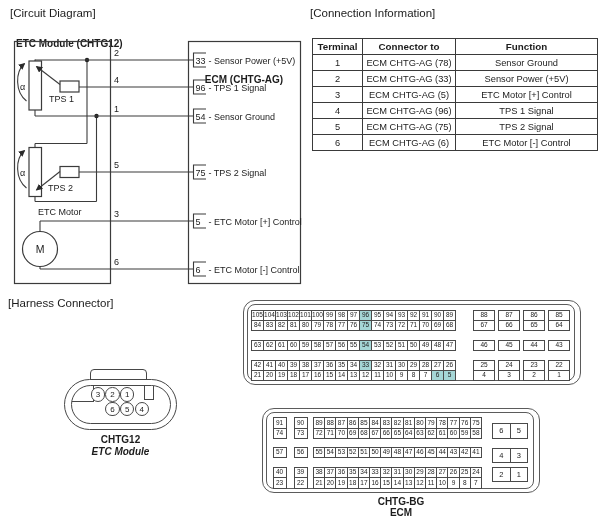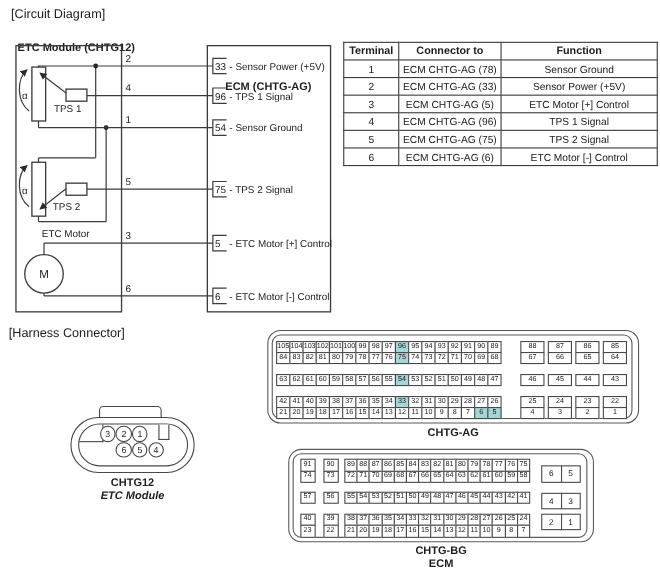--- a/index.html
+++ b/index.html
@@ -33,20 +33,21 @@
               background:#fff;box-sizing:border-box;display:flex;align-items:center;justify-content:center;
               font-size:8px;color:#222;}
   .stepline{position:absolute;background:#474747;}
 </style>
 </head>
 <body>
 
 <div class="page">
 
   <div class="abs sec-title" style="left:10px;top:7px;">[Circuit Diagram]</div>
+  <div class="abs sec-title" style="left:310px;top:7px;">[Connection Information]</div>
   <div class="abs sec-title" style="left:8px;top:297px;">[Harness Connector]</div>
 
   <div class="abs boxlbl" style="left:16px;top:26px;margin-top:12px;">ETC Module (CHTG12)</div>
   <div class="abs boxlbl center" style="left:188px;top:26px;width:112px;">ECM (CHTG-AG)</div>
 
   <svg class="abs" style="left:0;top:0;" width="310" height="292" viewBox="0 0 310 292">
     <defs>
       <marker id="arrow" markerWidth="7" markerHeight="7" refX="5.2" refY="3" orient="auto">
         <path d="M0,0 L6,3 L0,6 z" fill="#2a2a2a"></path>
       </marker>
@@ -267,21 +268,20 @@
       <div class="pin-cell" style="left: 395px; top: 369.5px; width: 13px; height: 11px;">9</div>
       <div class="pin-cell" style="left: 407px; top: 369.5px; width: 13px; height: 11px;">8</div>
       <div class="pin-cell" style="left: 419px; top: 369.5px; width: 13px; height: 11px;">7</div>
       <div class="pin-cell" style="left: 431px; top: 369.5px; width: 13px; height: 11px; background: rgb(165, 214, 214);">6</div>
       <div class="pin-cell" style="left: 443px; top: 369.5px; width: 13px; height: 11px; background: rgb(165, 214, 214);">5</div>
       <div class="pin-cell" style="left: 473px; top: 369.5px; width: 22px; height: 11px;">4</div>
       <div class="pin-cell" style="left: 498px; top: 369.5px; width: 22px; height: 11px;">3</div>
       <div class="pin-cell" style="left: 523px; top: 369.5px; width: 22px; height: 11px;">2</div>
       <div class="pin-cell" style="left: 548px; top: 369.5px; width: 22px; height: 11px;">1</div>
     </div>
-  <div class="abs conn-label" style="left:243px;top:388px;width:338px;">CHTG-AG</div>
 
   <div class="conn-outer" style="left:262px;top:408px;width:278px;height:85px;">
     <div class="conn-inner" style="left:3px;top:2.5px;width:268px;height:77px;"></div>
   </div>
   <div id="bg-cells">
       <div class="pin-cell" style="left: 272.5px; top: 417px; width: 14px; height: 11.5px;">91</div>
       <div class="pin-cell" style="left: 293.5px; top: 417px; width: 14px; height: 11.5px;">90</div>
       <div class="pin-cell" style="left: 313px; top: 417px; width: 12.2px; height: 11.5px;">89</div>
       <div class="pin-cell" style="left: 324.2px; top: 417px; width: 12.2px; height: 11.5px;">88</div>
       <div class="pin-cell" style="left: 335.4px; top: 417px; width: 12.2px; height: 11.5px;">87</div>

